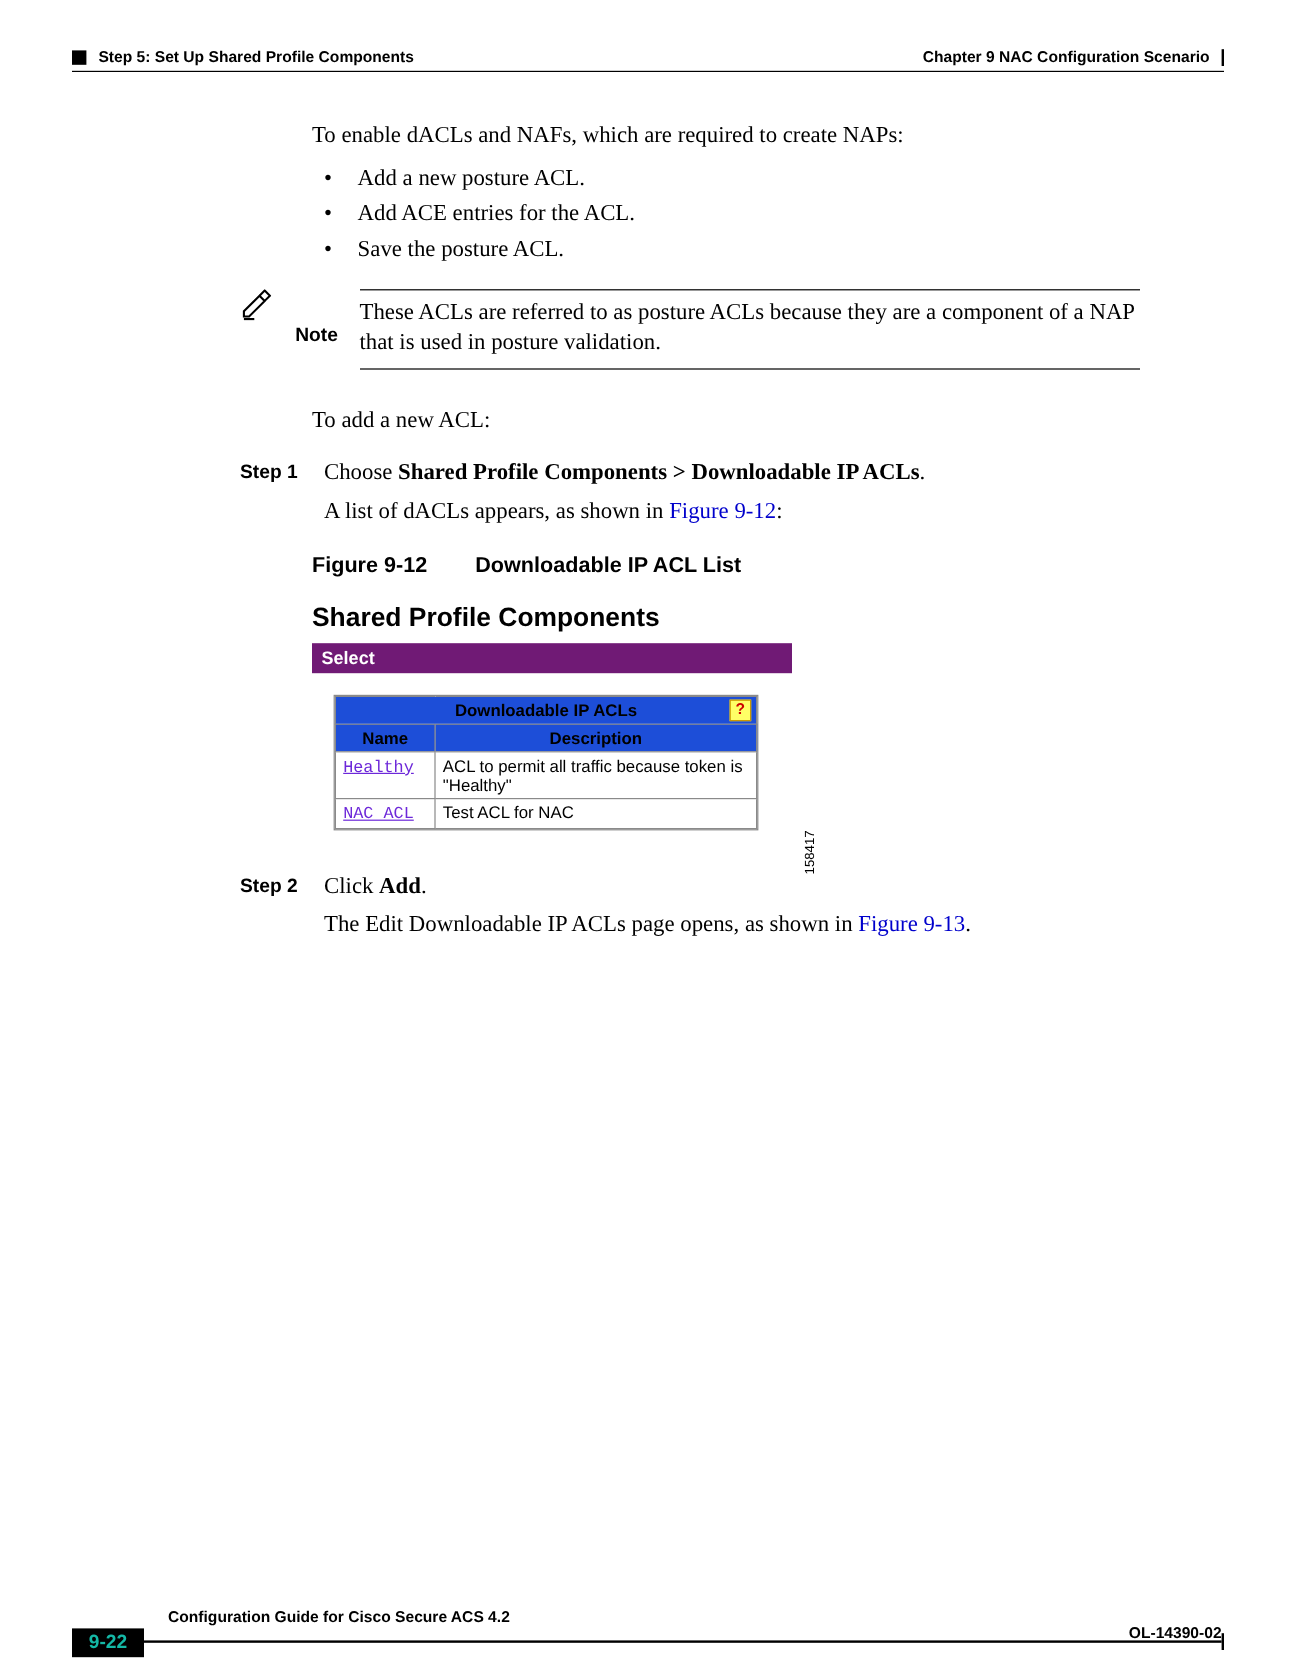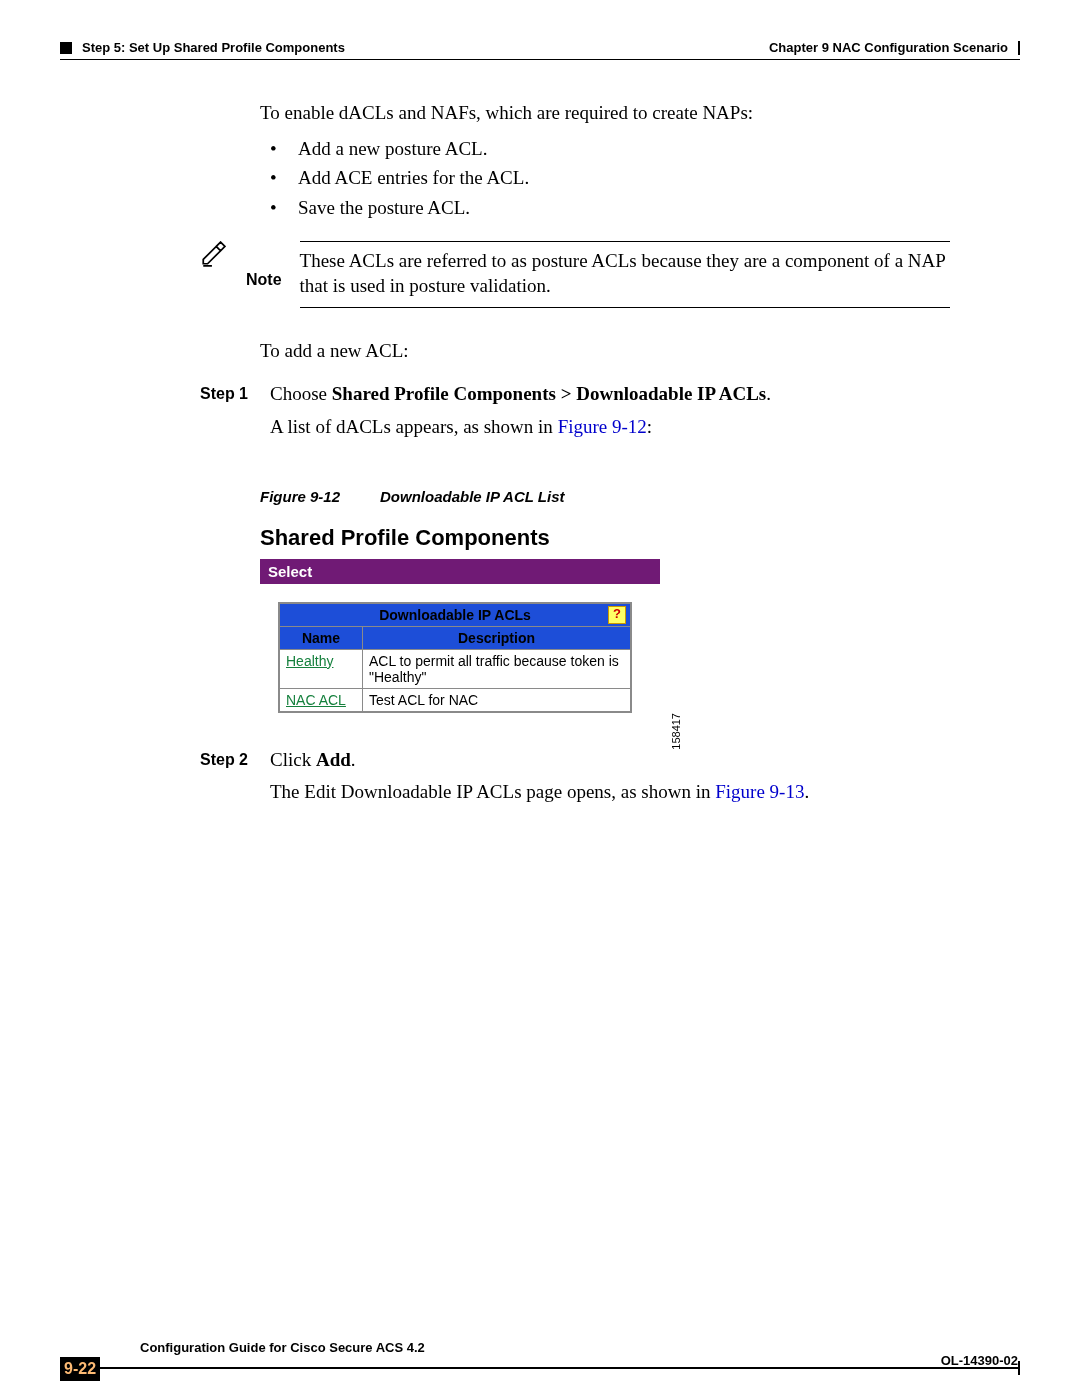--- a/index.html
+++ b/index.html
@@ -130,23 +130,22 @@
     flex: 0 0 50px;
     padding-top: 2px;
   }
   .step-body { flex: 1; }
   .bold { font-weight: bold; }
   .blue-link { color: #0000cc; }
 
   .figure-caption {
     font-family: Arial, Helvetica, sans-serif;
     font-weight: bold;
-    font-style: italic;
-    font-size: 15px;
-    margin: 47px 0 20px 200px;
+    font-size: 18px;
+    margin: 20px 0 20px 200px;
   }
   .figure-caption .fig-num { margin-right: 40px; }
 
   .shared-profile {
     margin-left: 200px;
     font-family: Arial, Helvetica, sans-serif;
     width: 400px;
     position: relative;
   }
   .sp-title { font-weight: bold; font-size: 22px; margin-bottom: 8px; }
@@ -172,21 +171,21 @@
     padding: 3px 6px;
     text-align: left;
     vertical-align: top;
   }
   .sp-table .title-row th {
     text-align: center;
     font-weight: bold;
     position: relative;
   }
   .sp-table th { background: #1d4ed8; font-weight: bold; text-align: center; }
-  .sp-link { color: #15803d; text-decoration: underline; }
+  .sp-link { color: #6d28d9; text-decoration: underline; font-family: Liberation Mono, monospace; }
   .help-q {
     position: absolute;
     right: 4px;
     top: 2px;
     width: 16px;
     height: 16px;
     background: #ffff66;
     border: 1px solid #cc9900;
     font-weight: bold;
     color: #cc0000;
@@ -216,25 +215,25 @@
     font-size: 13px;
     margin-left: 80px;
     margin-bottom: 2px;
   }
   .footer .bar-row {
     display: flex;
     align-items: stretch;
   }
   .footer .page-box {
     background: #000;
-    color: #fdba74;
+    color: #14b8a6;
     font-family: Arial, Helvetica, sans-serif;
     font-weight: bold;
     font-size: 16px;
-    padding: 3px 4px;
+    padding: 3px 14px;
   }
   .footer .thin-bar {
     flex: 1;
     border-top: 2px solid #000;
     margin-top: 10px;
     position: relative;
   }
   .footer .ol {
     position: absolute;
     right: 0;

